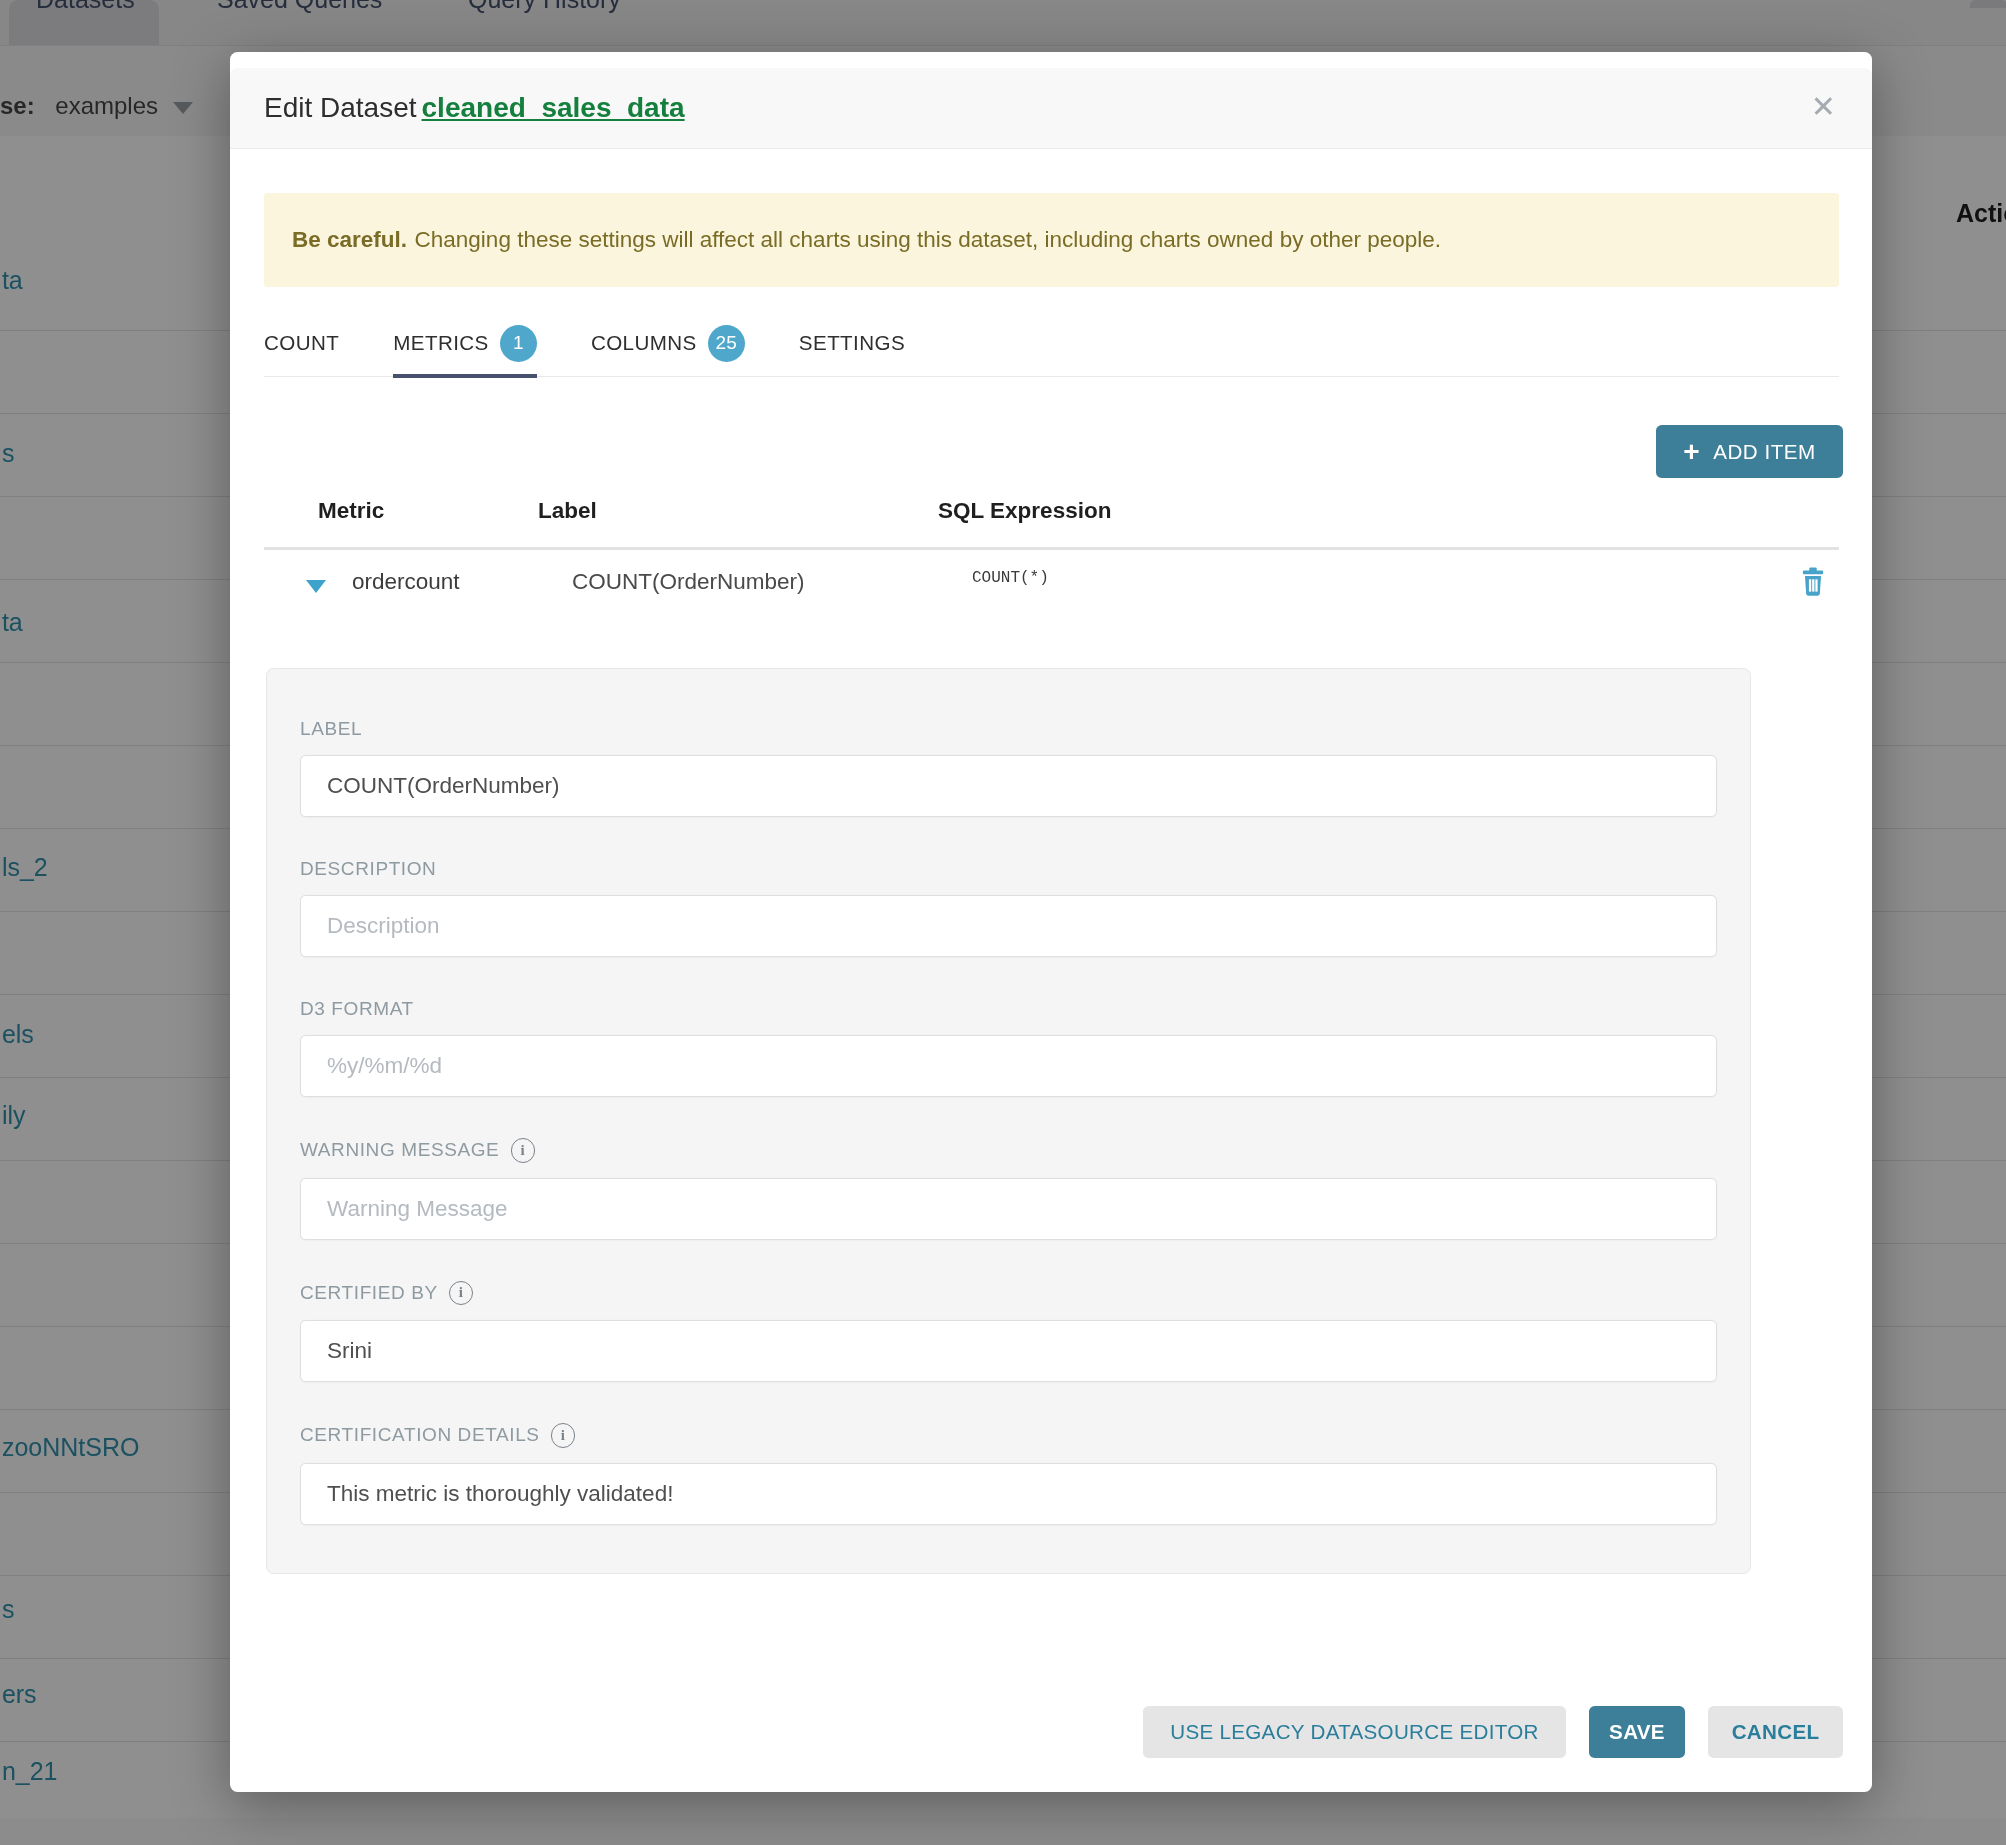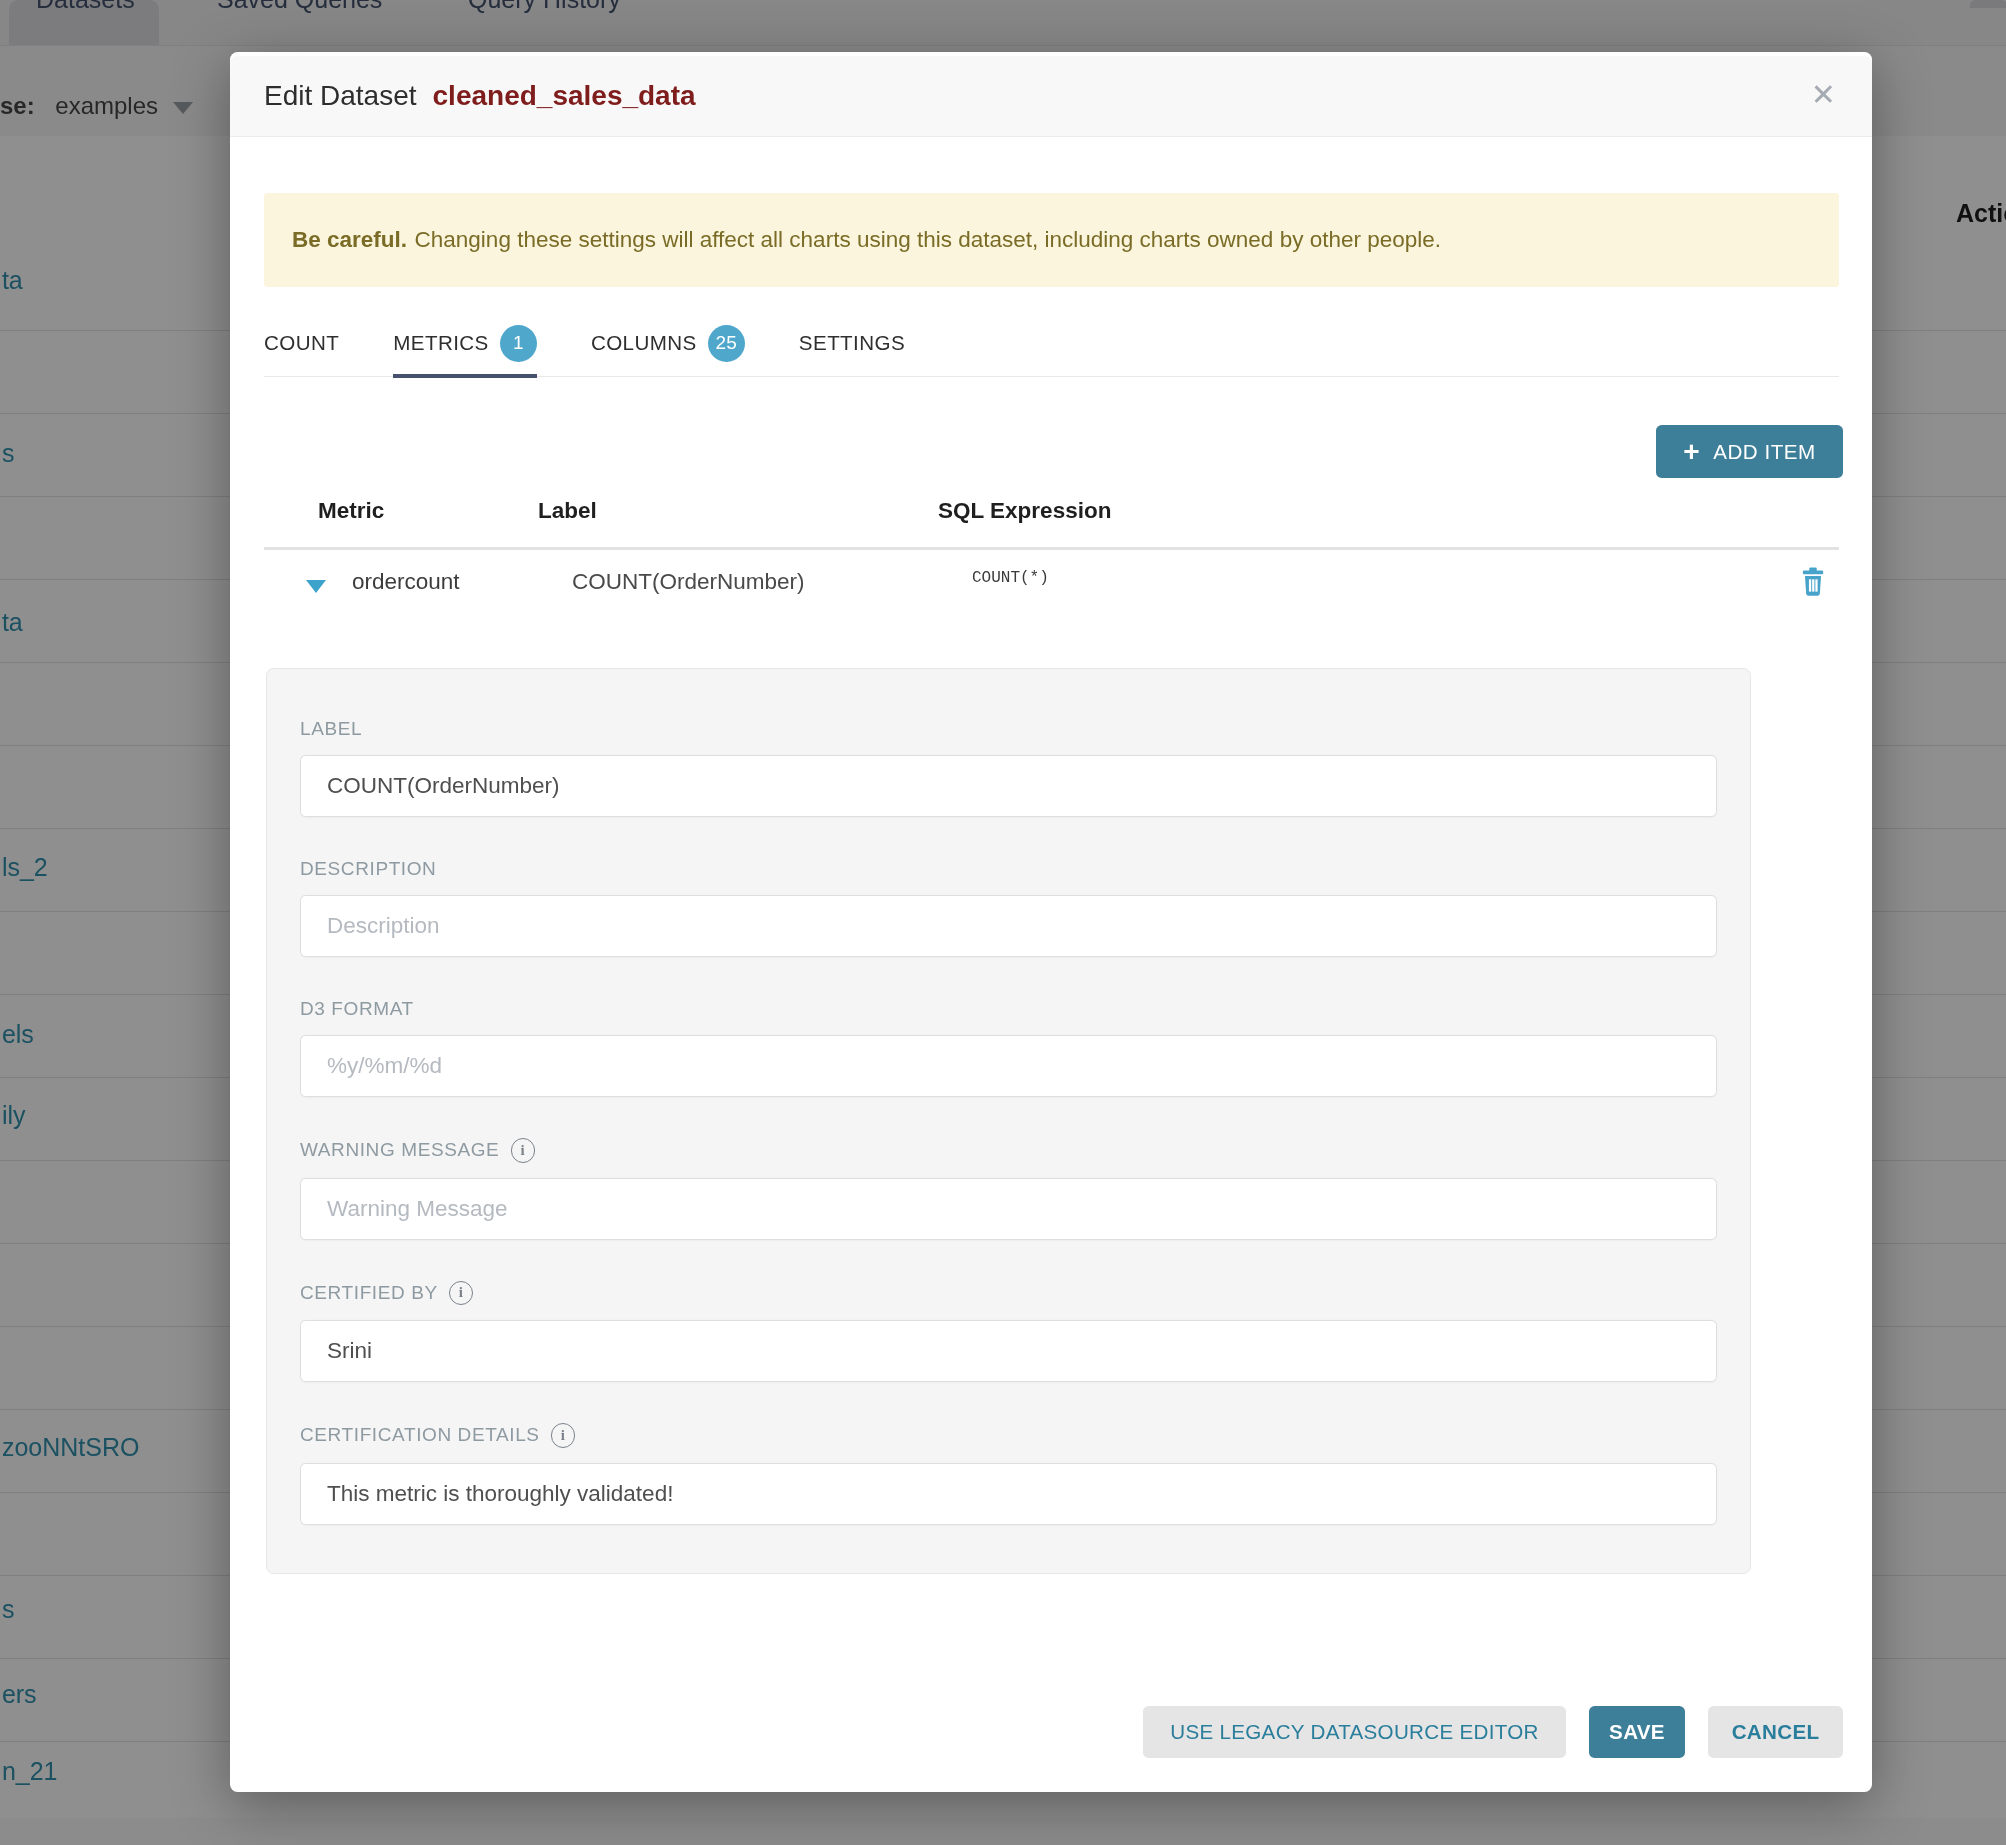--- a/index.html
+++ b/index.html
@@ -27,25 +27,25 @@
   .bg-bottom{position:absolute;left:0;top:1818px;width:100%;height:28px;background:#fafafa;}
   .frag{position:absolute;left:1.9px;font-size:25px;color:#3090ad;white-space:nowrap;}
   .bg-chip{position:absolute;left:1970px;top:0;width:37px;height:7.5px;border-radius:5.6px 5.6px 0 0;background:#d9d9dd;}
 
   
   .backdrop{position:absolute;inset:0;background:rgba(0,0,0,0.44);z-index:5;}
 
   
   .modal{position:absolute;left:230px;top:52px;width:1642px;height:1740px;background:#fff;
          border-radius:7.5px;box-shadow:0 13px 56px rgba(0,0,0,.35);z-index:10;}
-  .m-header{position:absolute;left:0;top:4px;width:100%;height:80px;background:#f8f8f8;
+  .m-header{position:absolute;left:0;top:16px;width:100%;height:80px;background:#f8f8f8;
             border-bottom:0.9px solid #ececec;border-radius:7.5px 7.5px 0 0;}
   .m-title{position:absolute;left:34px;top:0;height:80px;display:flex;align-items:center;
            font-size:28px;color:#2e2e2e;}
-  .m-title b{margin-left:16px;color:#7f1d1d;}
+  .m-title b{margin-left:5px;color:#15803d;text-decoration:underline;}
   .m-close{position:absolute;right:36px;top:24px;font-size:30px;color:#a6abb3;cursor:pointer;line-height:1;}
 
   .banner{position:absolute;left:34px;top:141px;width:1575px;height:94px;background:#faf5dc;
           border-radius:3.7px;display:flex;align-items:center;box-sizing:border-box;padding:0 28px;
           font-size:22.5px;color:#7a6c26;}
   .banner b{margin-right:7.5px;white-space:nowrap;}
 
   .tabs{position:absolute;left:34px;top:258px;width:1575px;height:66px;border-bottom:0.9px solid #e9e9e9;
         display:flex;align-items:center;}
   .tab{display:flex;align-items:center;height:66px;margin-right:54px;font-size:20.6px;color:#2f2f2f;

